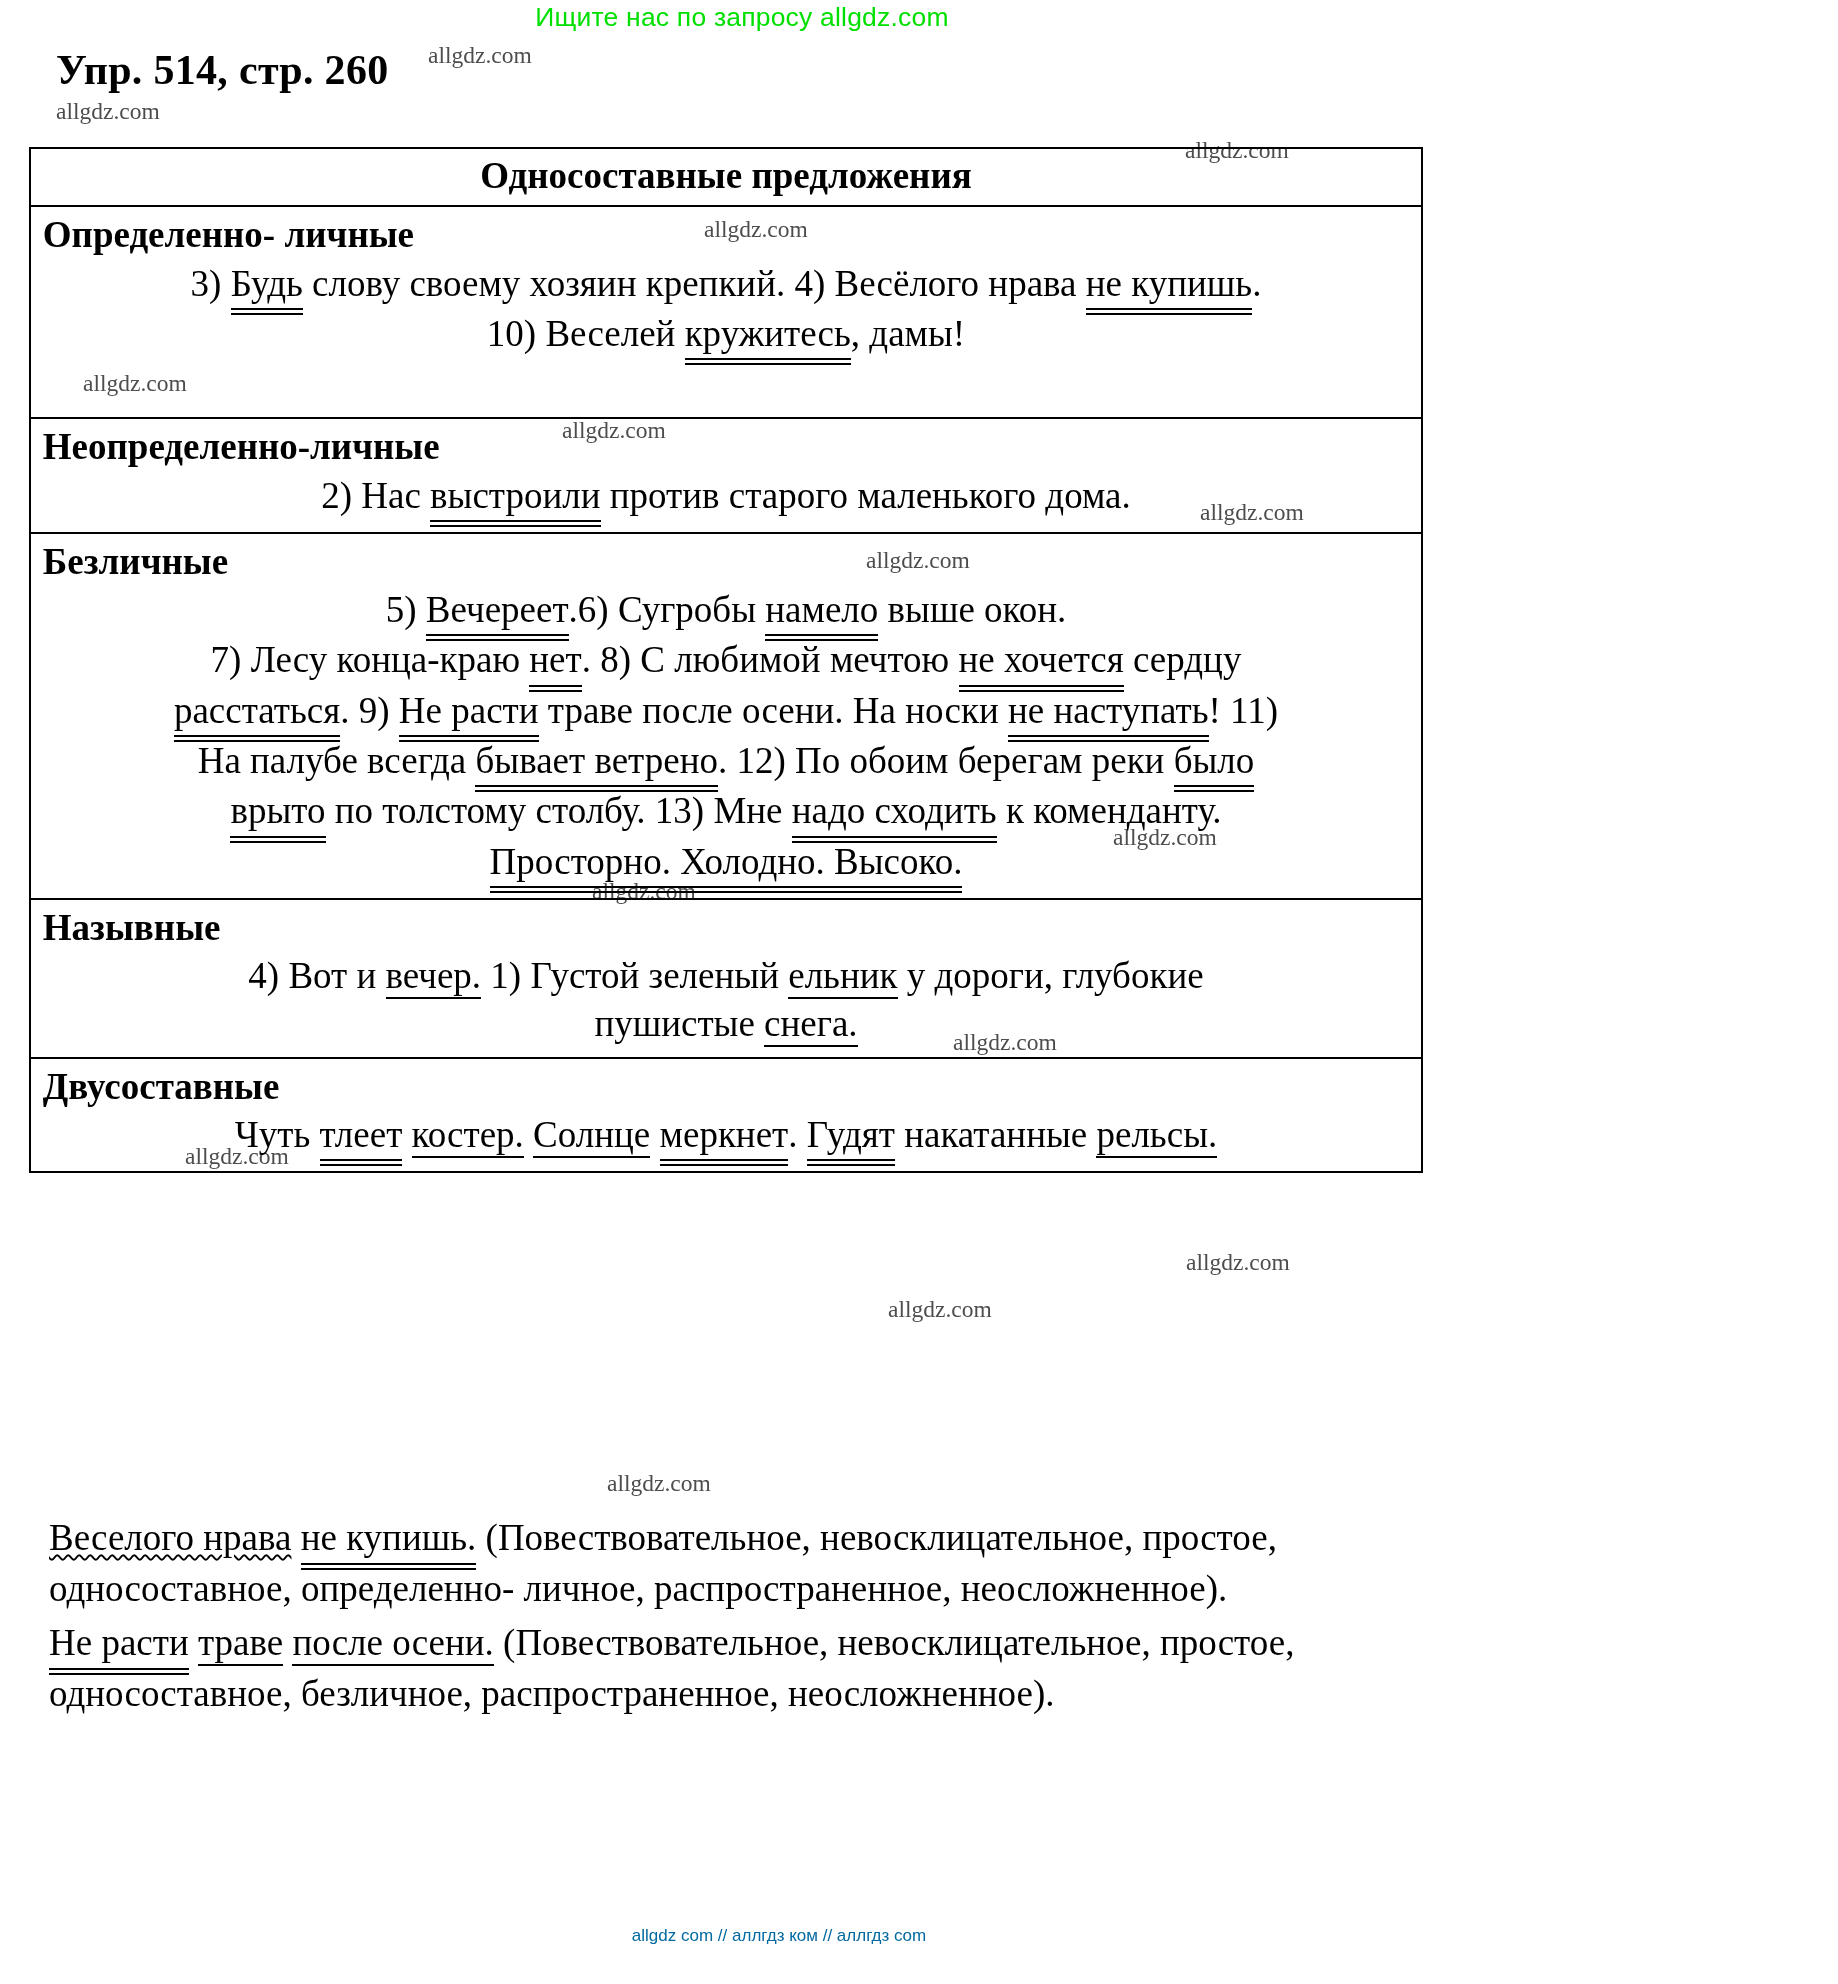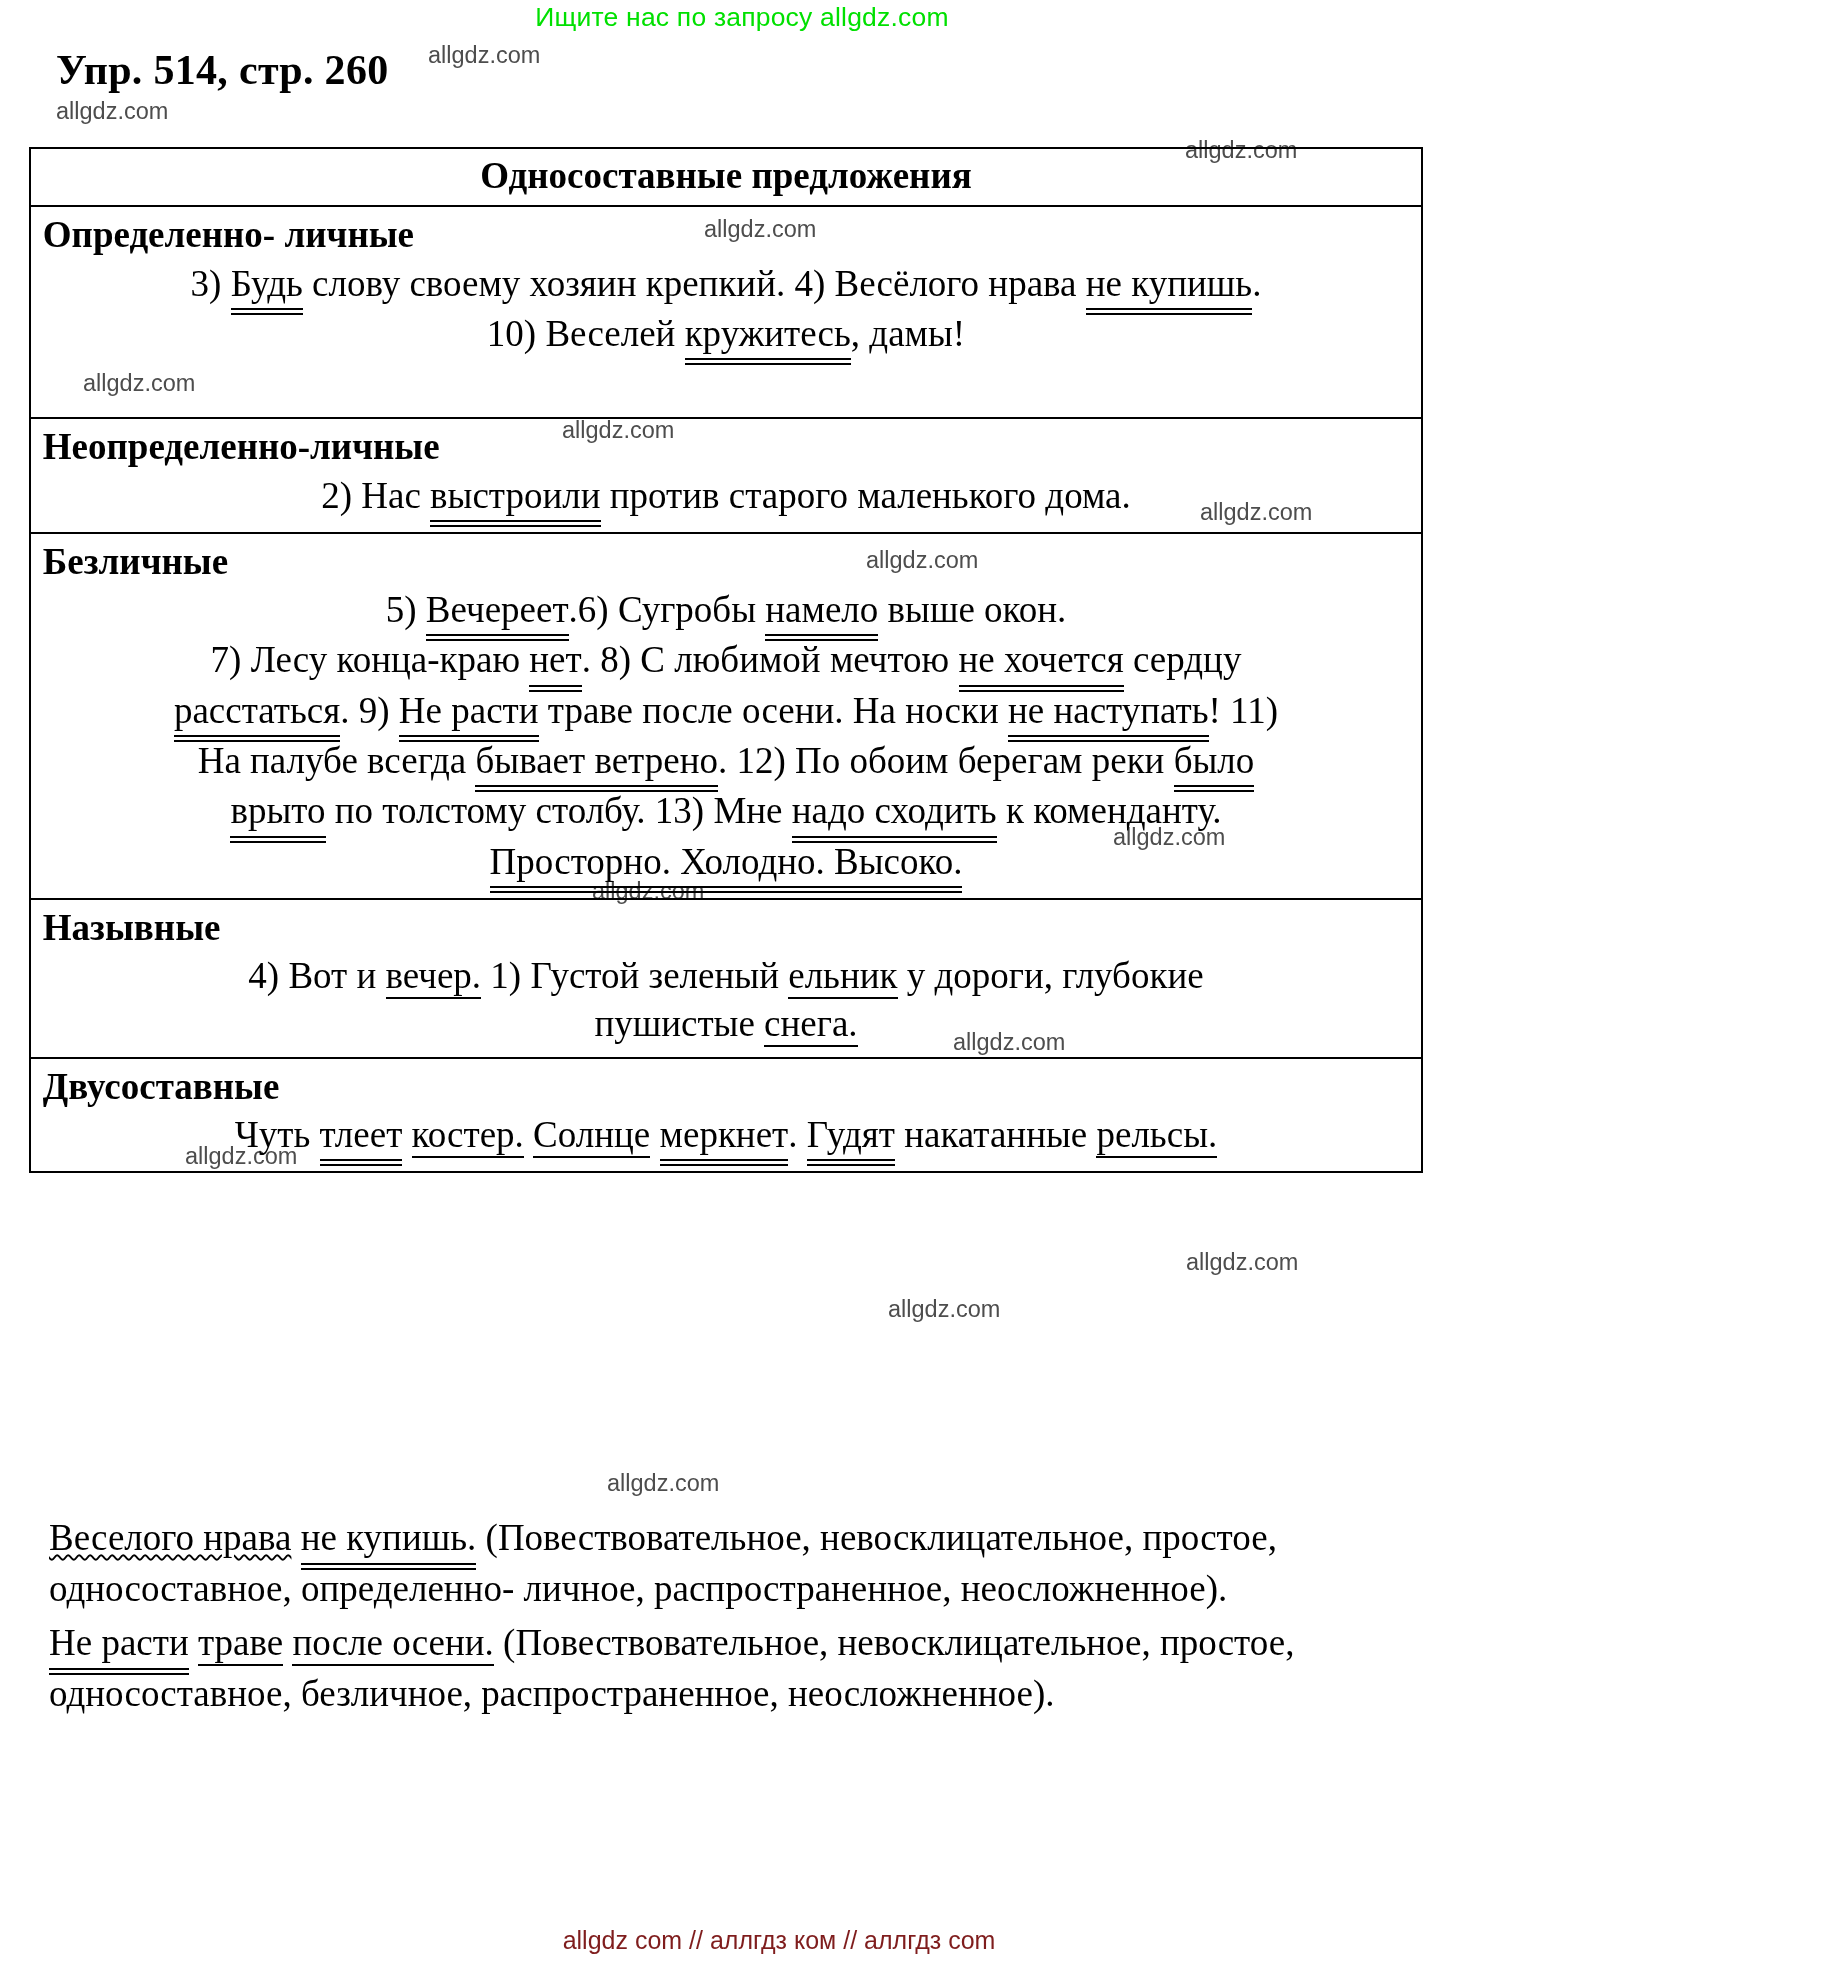--- a/index.html
+++ b/index.html
@@ -37,21 +37,21 @@
     left: 56px;
     font-weight: bold;
     font-size: 42px;
     letter-spacing: 0.3px;
     white-space: nowrap;
   }
 
   
   .wm {
     position: absolute;
-    font-family: Liberation Sans, sans-serif;
+    font-family: Liberation Serif, serif;
     font-size: 23.5px;
     color: #4d4d4d;
     white-space: nowrap;
     pointer-events: none;
   }
 
   
   .tbl {
     position: absolute;
     left: 29px;
@@ -136,22 +136,22 @@
   }
 
   
   .footer {
     position: absolute;
     left: 0;
     top: 1926px;
     width: 1558px;
     text-align: center;
     font-family: "Liberation Sans", sans-serif;
-    font-size: 25px;
-    color: #7f1d1d;
+    font-size: 17px;
+    color: #0369a1;
     white-space: nowrap;
   }
 </style>
 </head>
 <body>
 
 <div class="promo">Ищите нас по запросу allgdz.com</div>
 
 <div class="page-title">Упр. 514, стр. 260</div>
 

